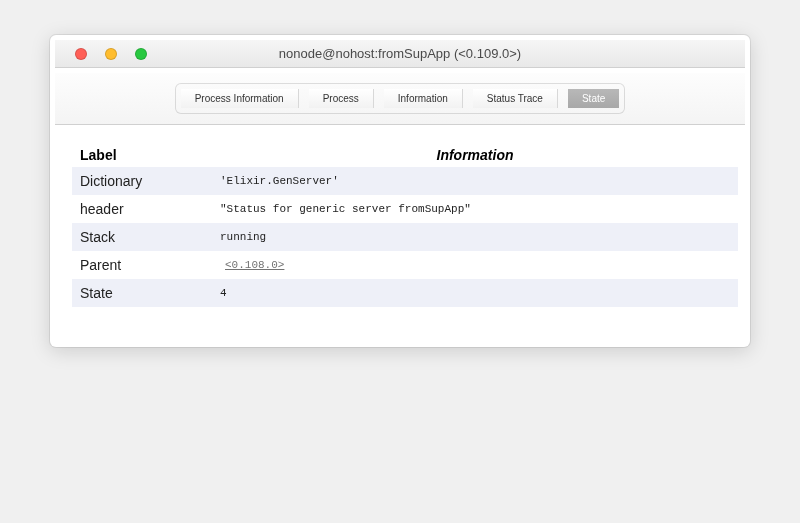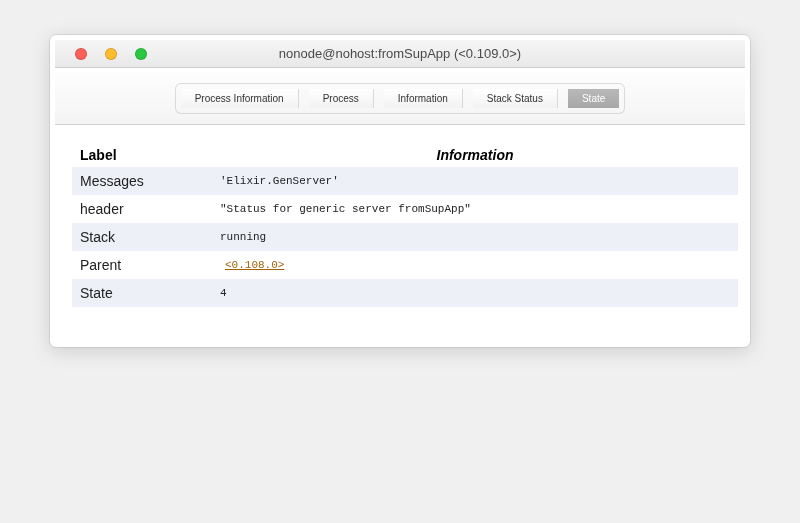--- a/index.html
+++ b/index.html
@@ -112,21 +112,21 @@
       color: #222;
     }
     td.label-cell {
       width: 140px;
     }
     td.info-cell {
       font-family: "Courier New", Courier, monospace;
       font-size: 11px;
     }
     td.info-cell a {
-      color: #a16207;
+      color: #737373;
       text-decoration: underline;
       font-family: Liberation Mono, monospace;
     }
   </style>
 </head>
 <body>
 
 <div class="window">
   <div class="titlebar">
     <div class="traffic-lights">
@@ -135,36 +135,36 @@
       <div class="traffic-light max"></div>
     </div>
     <div class="window-title">nonode@nohost:fromSupApp (&lt;0.109.0&gt;)</div>
   </div>
 
   <div class="tabbar">
     <div class="segmented">
       <div class="tab">Process Information</div>
       <div class="tab">Process</div>
       <div class="tab">Information</div>
-      <div class="tab">Stack Status</div>
+      <div class="tab">Status Trace</div>
       <div class="tab active">State</div>
     </div>
   </div>
 
   <div class="content">
     <table>
       <thead>
         <tr>
           <th class="col-label">Label</th>
           <th class="col-info">Information</th>
         </tr>
       </thead>
       <tbody>
         <tr>
-          <td class="label-cell">Messages</td>
+          <td class="label-cell">Dictionary</td>
           <td class="info-cell">'Elixir.GenServer'</td>
         </tr>
         <tr>
           <td class="label-cell">header</td>
           <td class="info-cell">"Status for generic server fromSupApp"</td>
         </tr>
         <tr>
           <td class="label-cell">Stack</td>
           <td class="info-cell">running</td>
         </tr>

